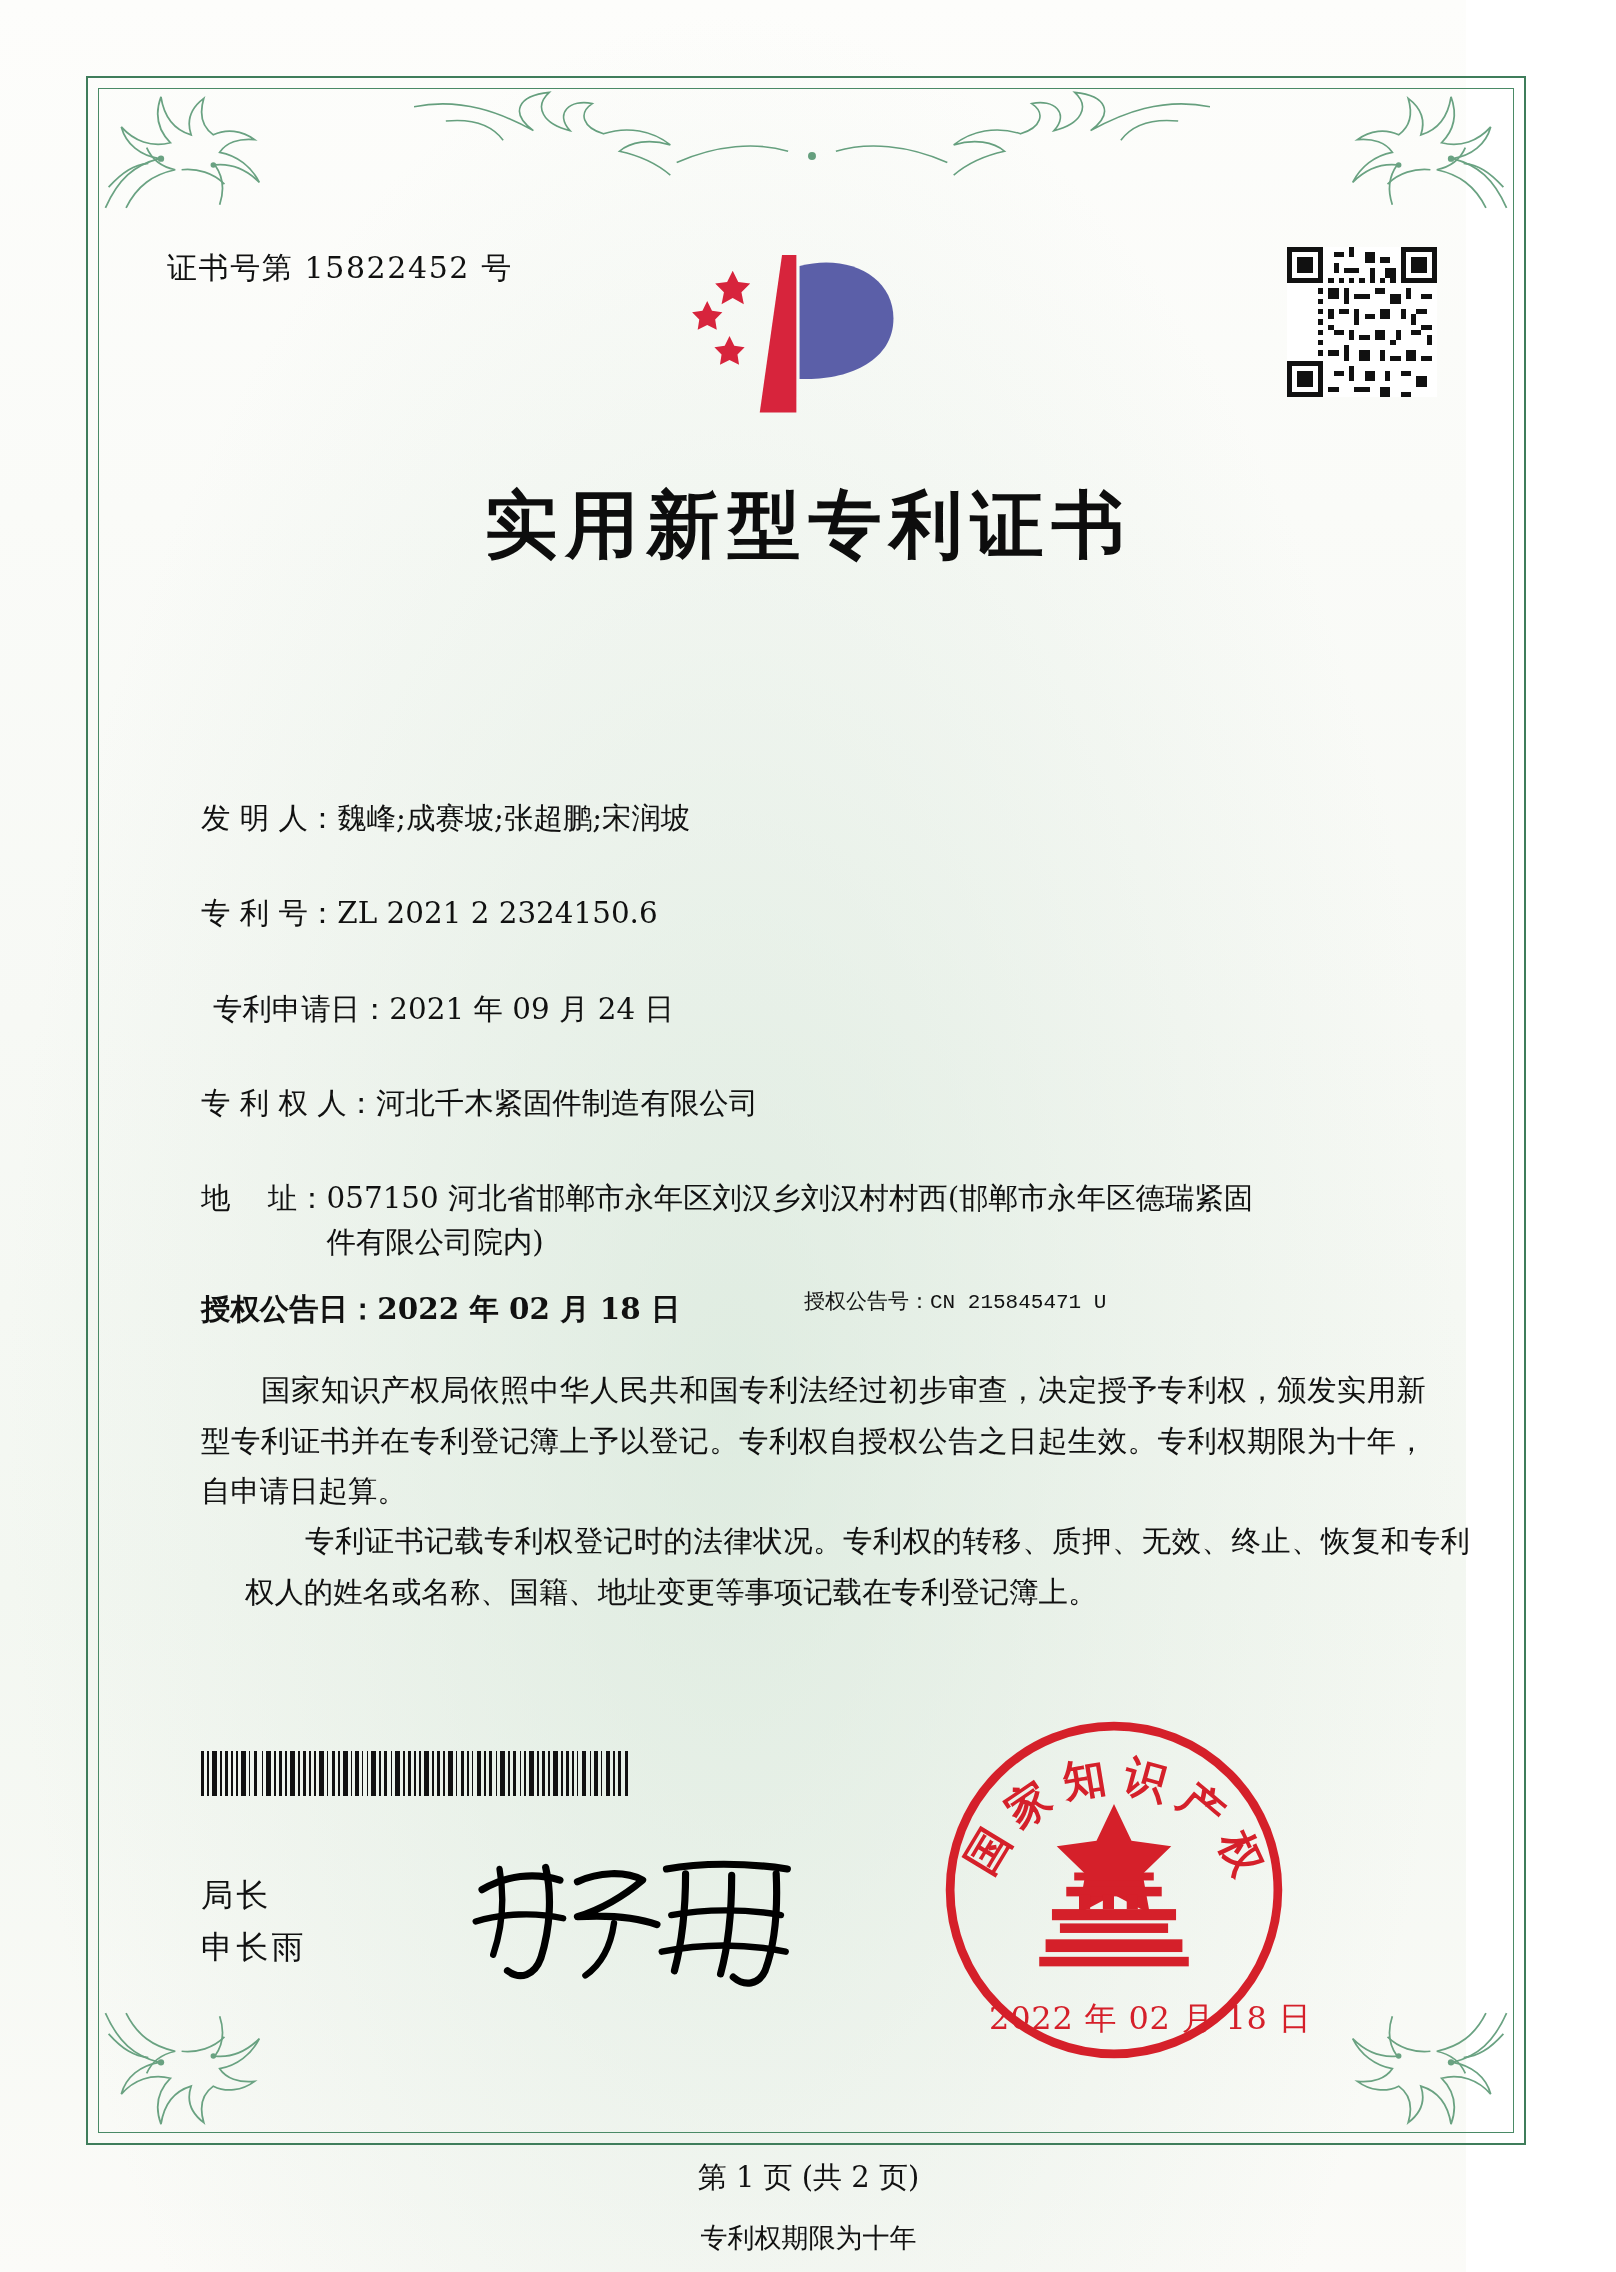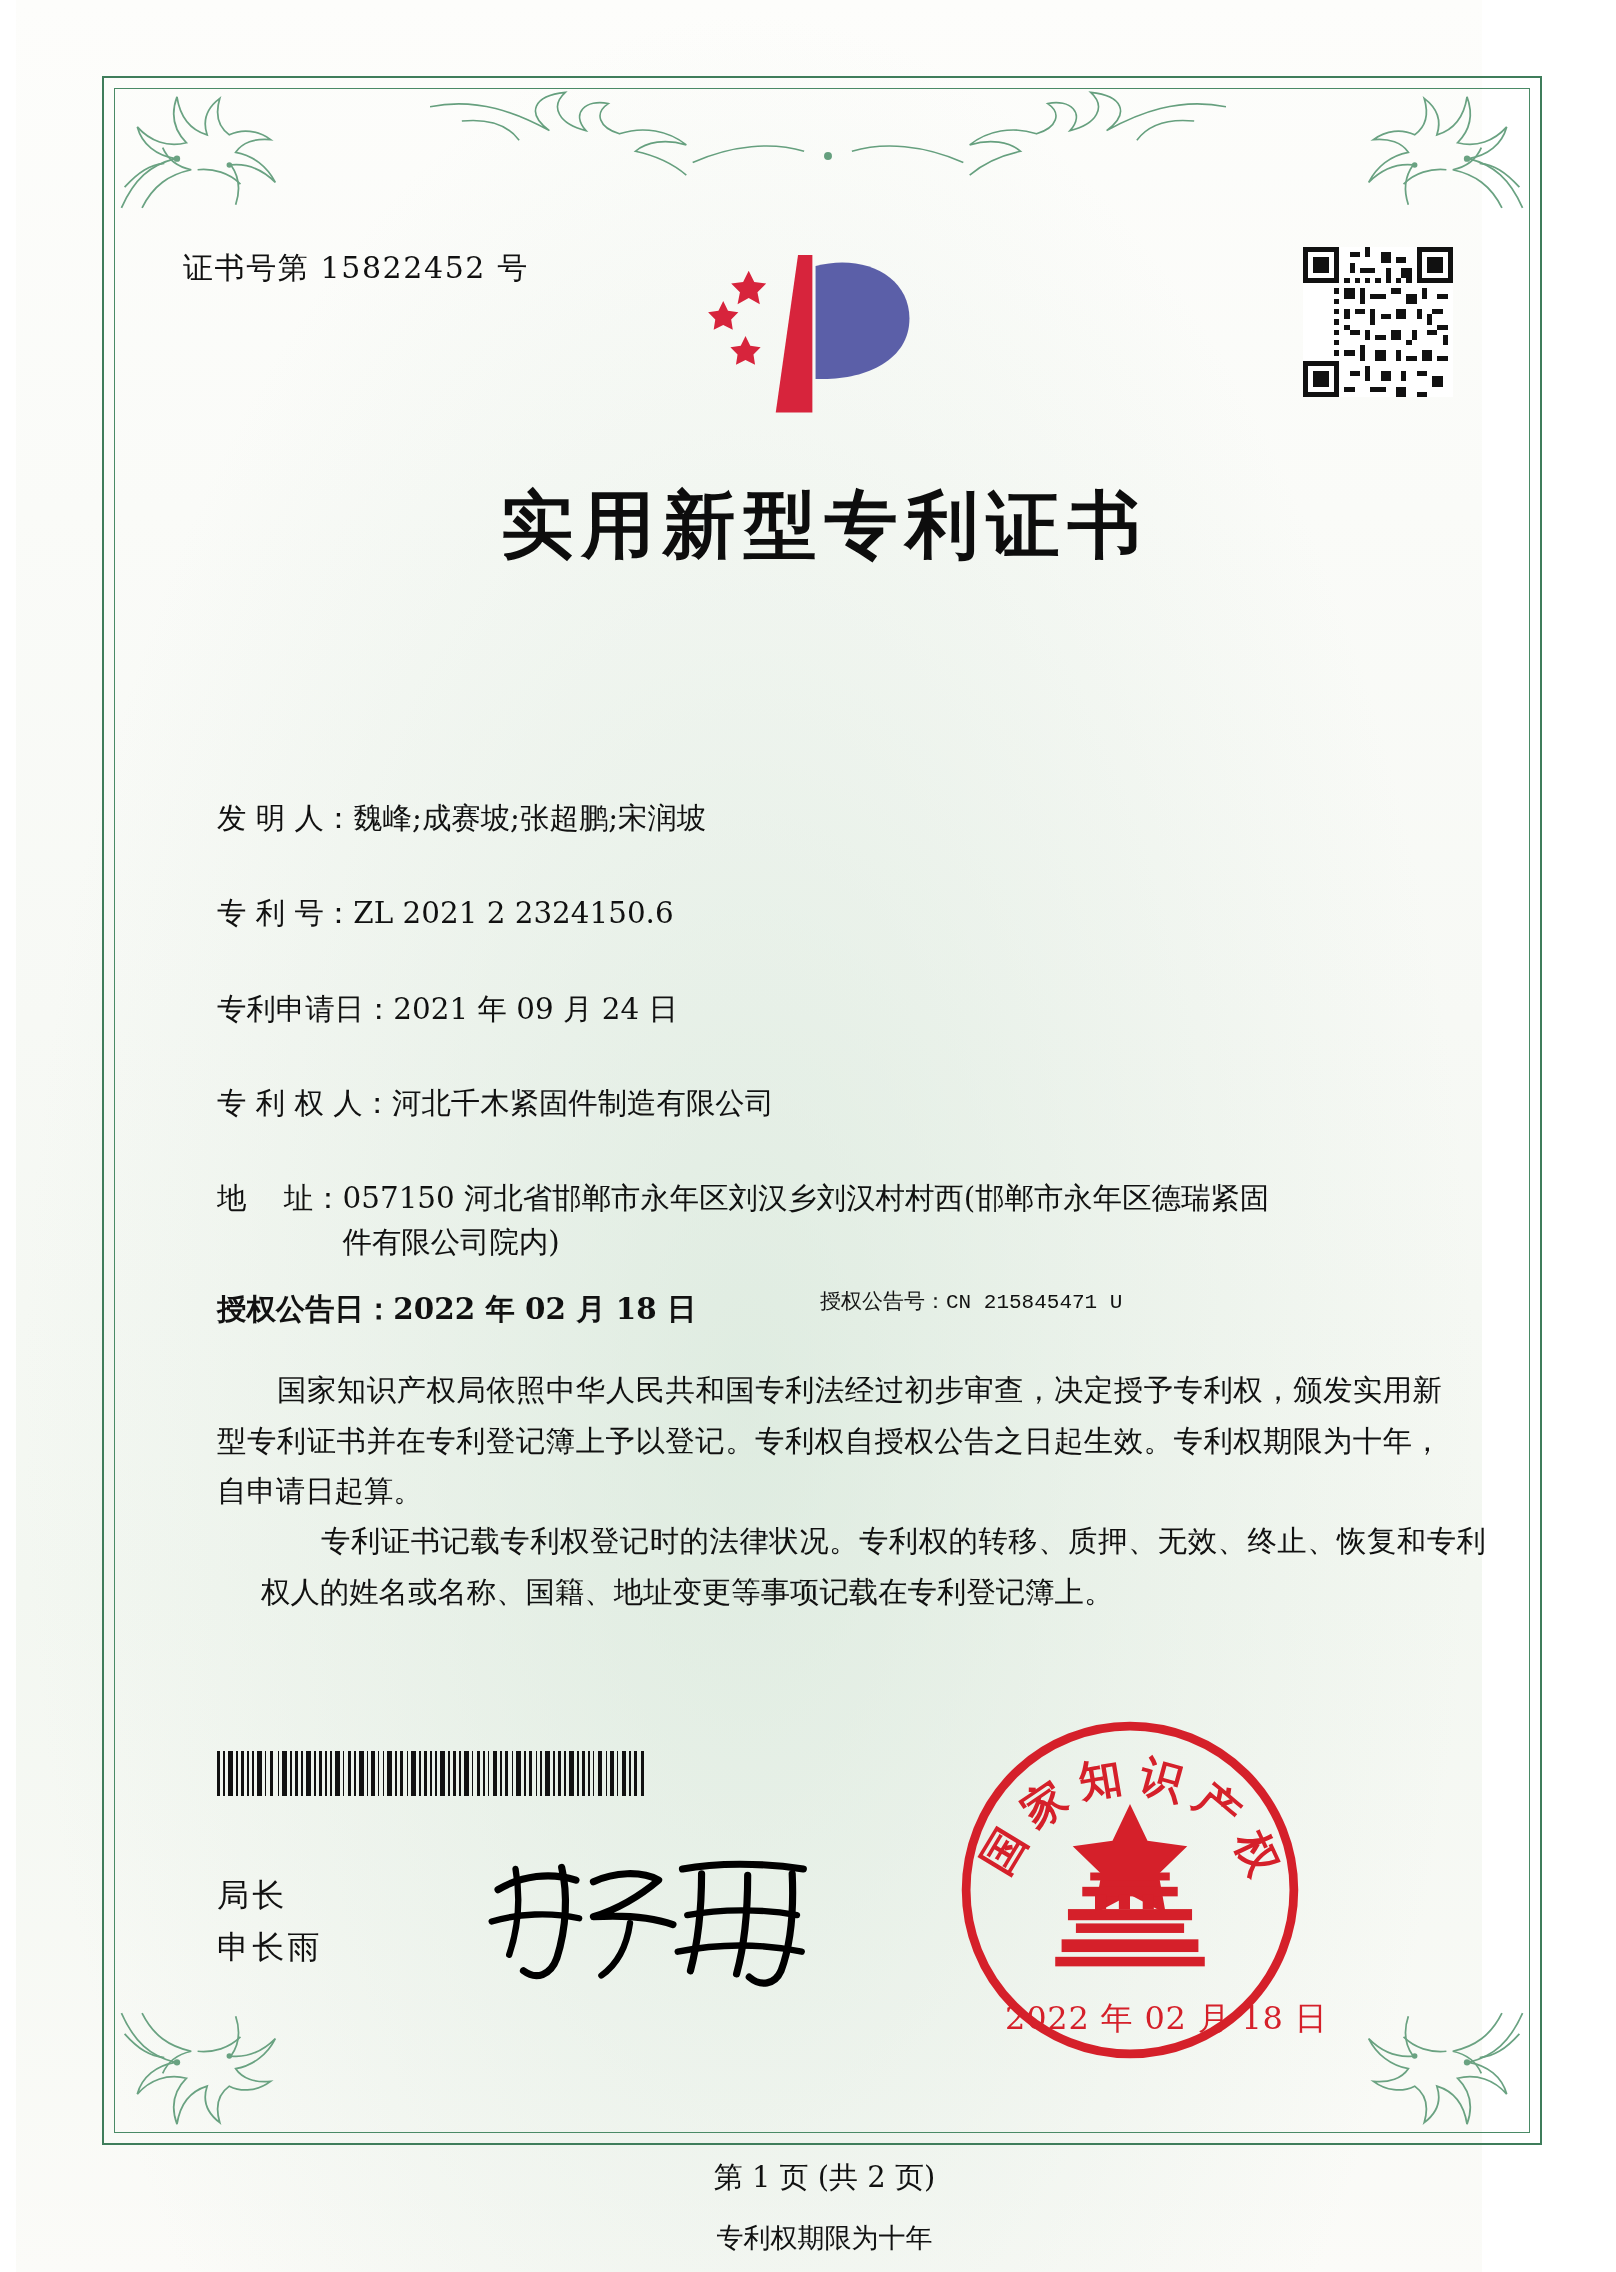--- a/index.html
+++ b/index.html
@@ -12,21 +12,21 @@
     height: 2273px;
     font-family: "DejaVu Sans", "Liberation Sans", sans-serif;
     color: #1a1a1a;
     position: relative;
     overflow: hidden;
   }
 
   
   #certificate-page {
     position: absolute;
-    left: 16px; top: 0;
+    left: 0; top: 0;
     width: 1466px;
     height: 2273px;
     background:
       radial-gradient(ellipse at 50% 62%, rgba(205,226,210,0.55) 0%, rgba(214,230,217,0.30) 38%, rgba(255,255,255,0) 70%),
       linear-gradient(180deg, #fdfdfb 0%, #f7f9f5 45%, #f3f7f1 70%, #fbfbf8 100%);
   }
 
   
   #outer-border {
     position: absolute;
@@ -128,21 +128,21 @@
   }
   .field-value-block {
     display: inline-block;
     vertical-align: top;
     max-width: 931px;
   }
 
   #row-name    { top: 700px; }
   #row-inventor{ top: 796px; }
   #row-patentno{ top: 891px; }
-  #row-appdate { top: 987px; }
+  #row-appdate { top: 987px; margin-left: 12px; }
   #row-owner   { top: 1081px; }
   #row-address { top: 1176px; }
   #row-grant   { top: 1287px; font-weight: bold; }
 
   #grant-no-label {
     position: absolute;
     left: 804px;
     top: 1287px;
     font-size: 21px;
     color: #111;

